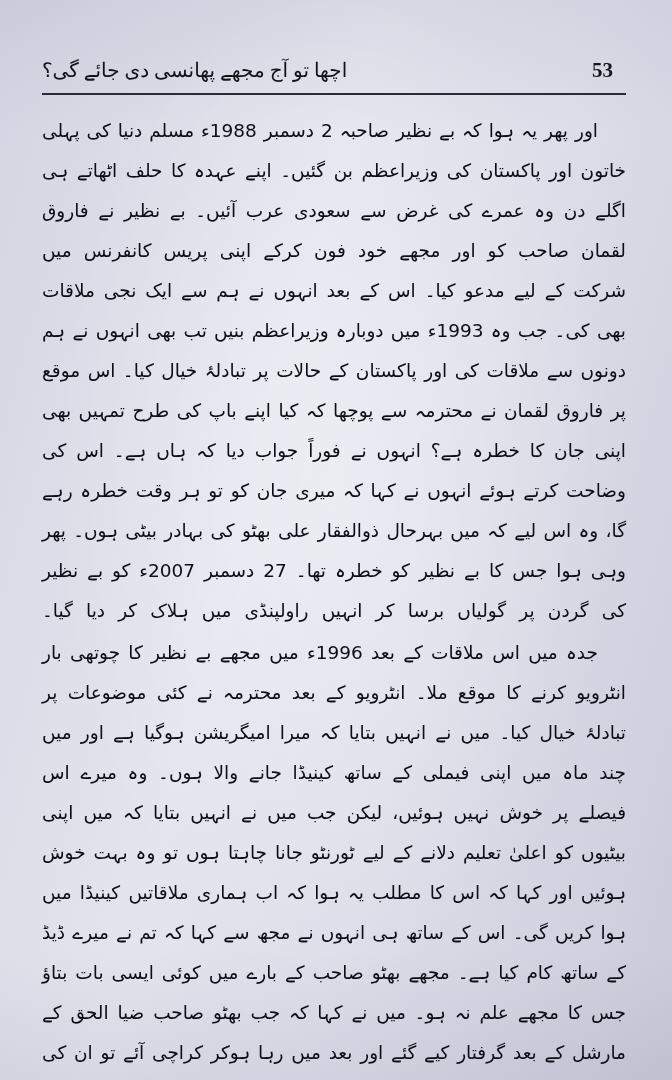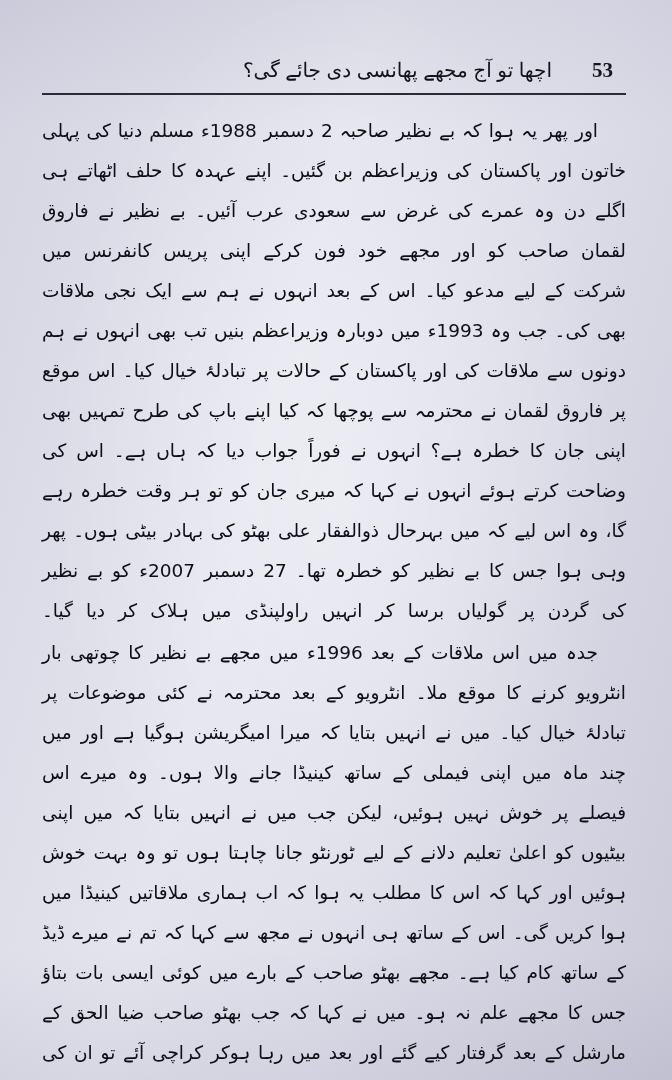--- a/index.html
+++ b/index.html
@@ -40,28 +40,28 @@
 
   
   .header {
     display: flex;
     align-items: baseline;
     justify-content: flex-start;
     direction: rtl;
     padding-bottom: 8px;
   }
   .header-title {
-    font-family: Liberation Sans, sans-serif;
+    font-family: Liberation Serif, serif;
     font-size: 20px;
     color: #111118;
     direction: rtl;
     unicode-bidi: bidi-override;
     white-space: nowrap;
     flex: 1;
-    text-align: right;
+    text-align: left;
     padding-right: 18px;
     letter-spacing: 0px;
   }
   .page-number {
     font-family: "Liberation Serif", serif;
     font-size: 21px;
     font-weight: bold;
     color: #15151c;
     padding-left: 6px;
     min-width: 34px;

